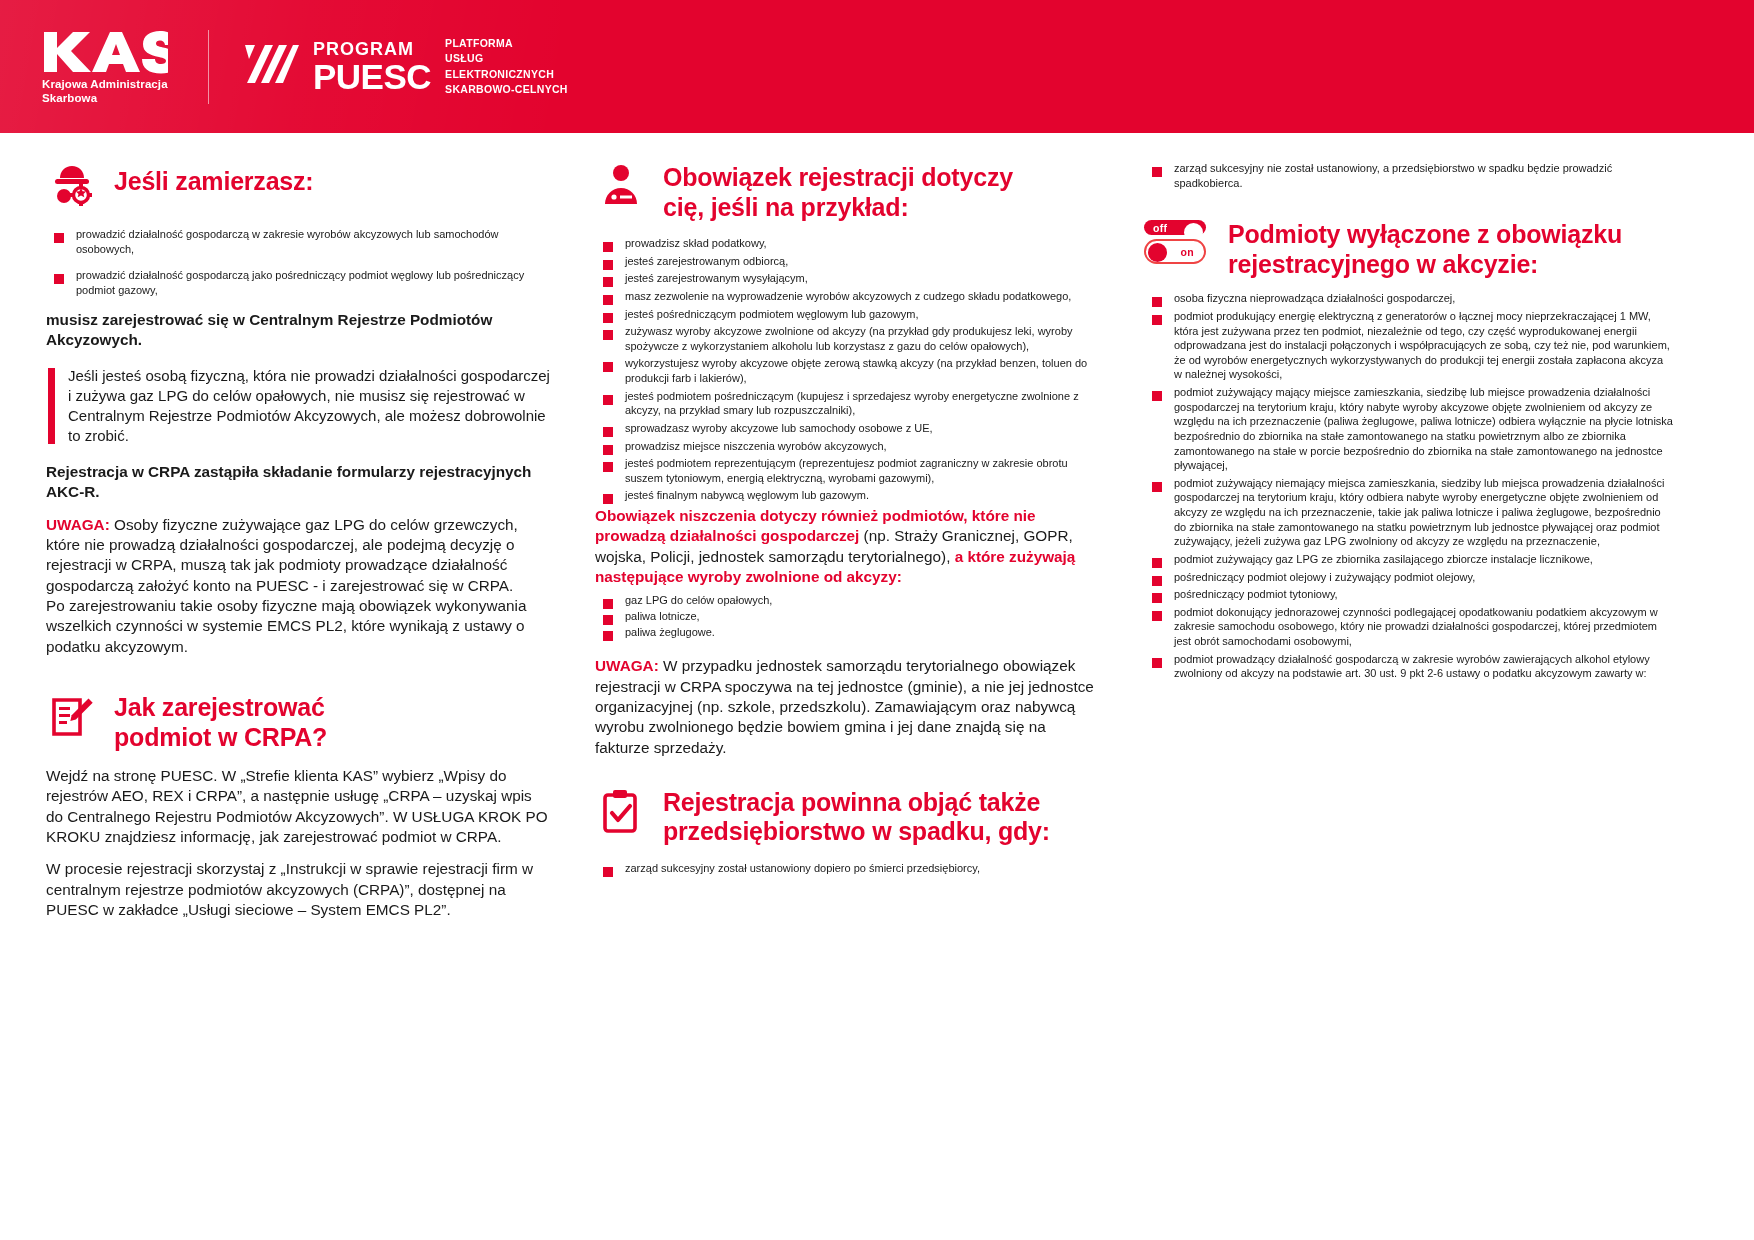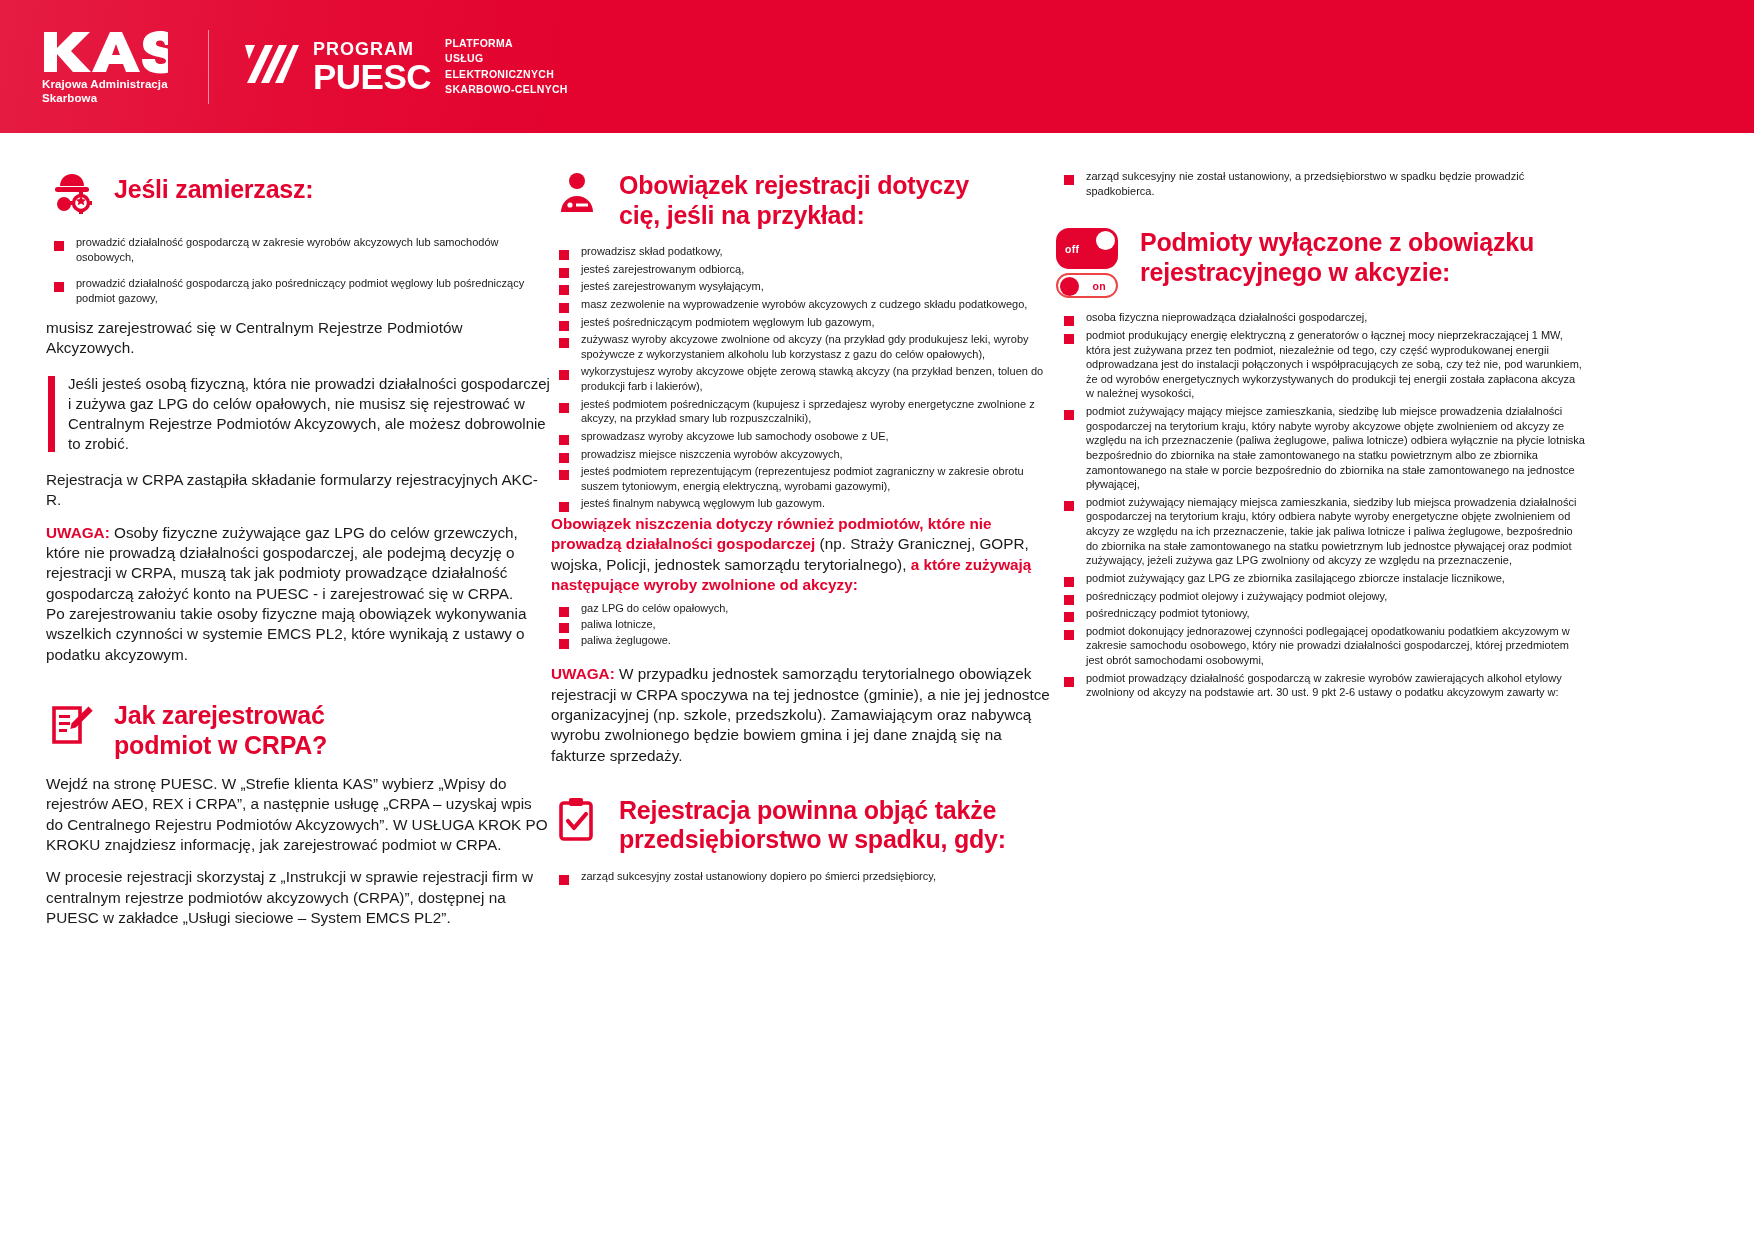--- a/index.html
+++ b/index.html
@@ -101,21 +101,21 @@
     margin-left: 14px;
     letter-spacing: 0.3px;
   }
 
   
   .page {
     position: relative;
     display: flex;
     padding: 28px 46px 0 46px;
     box-sizing: border-box;
-    margin-top: 8px;
+    gap: 44px;
   }
   .col {
     width: 505px;
     box-sizing: border-box;
   }
   .col.col3 { width: 530px; }
 
   
   .sec-head {
     display: flex;
@@ -167,21 +167,21 @@
   ul.bullets.tight li { margin-bottom: 3px; }
   ul.bullets.tight2 li { margin-bottom: 1px; }
 
   p.body {
     font-size: 15.3px;
     line-height: 1.33;
     margin: 0 0 12px 0;
   }
   p.body.nospace { margin-bottom: 0; }
 
-  .bold { font-weight: normal; }
+  .bold { font-weight: bold; }
   .redbold { color: #e3032e; font-weight: bold; }
 
   
   .quote {
     position: relative;
     padding-left: 22px;
     margin: 16px 0 16px 0;
     font-size: 15px;
     line-height: 1.33;
   }
@@ -200,21 +200,21 @@
   
   .toggle-wrap {
     width: 70px;
     display: flex;
     flex-direction: column;
     gap: 4px;
     padding-top: 2px;
   }
   .toggle {
     width: 62px;
-    height: 41px;
+    height: 15px;
     border-radius: 13px;
     background: #e3032e;
     position: relative;
     display: flex;
     align-items: center;
   }
   .toggle .knob {
     position: absolute;
     width: 19px; height: 19px;
     border-radius: 50%;

